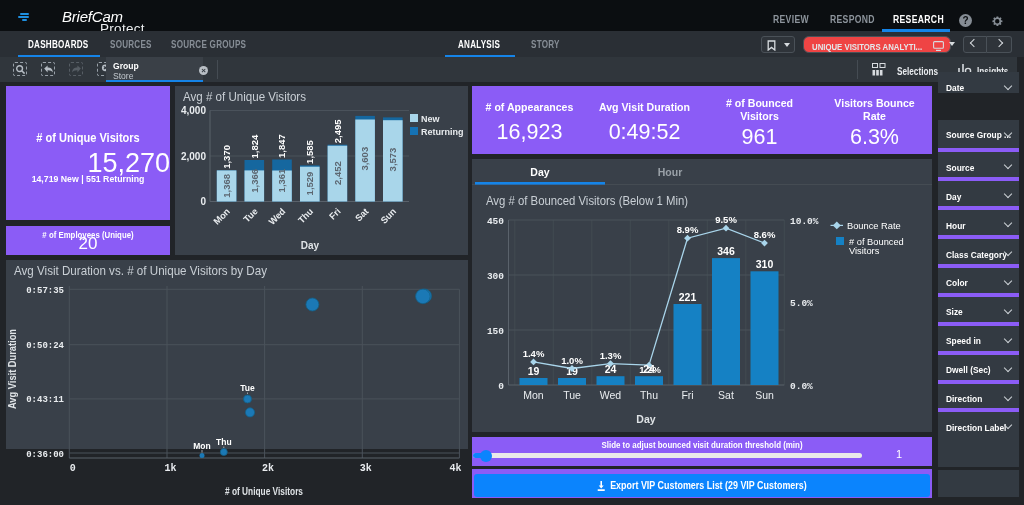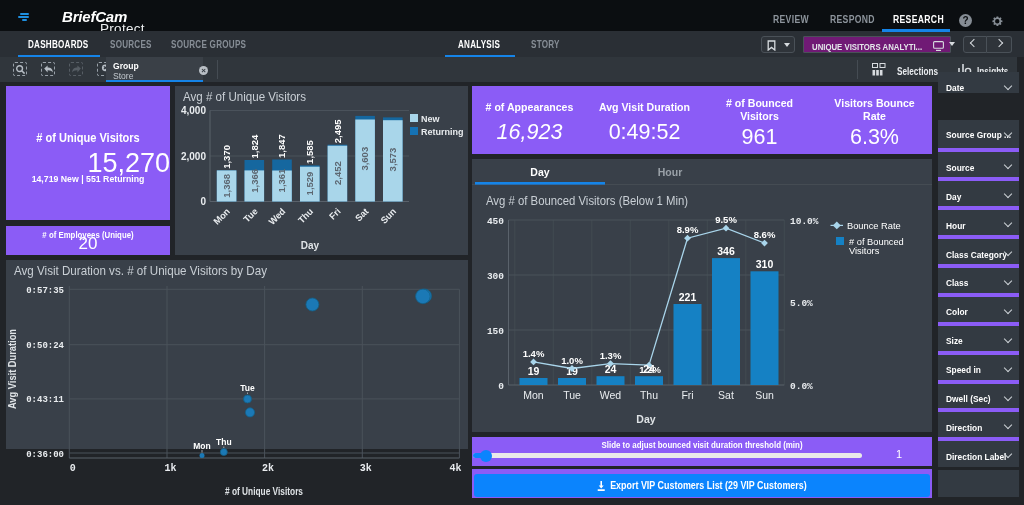--- a/index.html
+++ b/index.html
@@ -5,21 +5,21 @@
   * { margin:0; padding:0; box-sizing:border-box; }
   html,body { width:1024px; height:505px; overflow:hidden; background:#212428; }
   body { font-family:"Liberation Sans", sans-serif; position:relative; }
   .abs { position:absolute; }
 
   
   #topbar { left:0; top:0; width:1024px; height:31px; background:#0b0e11; }
   #navrow { left:0; top:31px; width:1024px; height:26px; background:#2a2f35; }
   #toolrow { left:0; top:57px; width:1017px; height:25px; background:#30363c; }
 
-  .logo { left:29px; top:8px; height:18px; color:#fff; font-size:15px; font-weight:bold; font-style:italic; letter-spacing:-0.2px;padding-left:33px; }
+  .logo { left:29px; top:8px; height:18px; color:#fff; font-size:15px; font-weight:normal; font-style:italic; letter-spacing:-0.2px;padding-left:33px; }
   .logodash { position:absolute; background:#1e8fe0; height:1.6px; border-radius:1px; }
   .protect { left:100px; top:9px; color:#eceef0; font-size:13.5px; letter-spacing:0.3px;margin-top:12px; }
 
   .topnav { top:12.5px; font-size:10.5px; font-weight:bold; color:#8d949c; letter-spacing:0.4px; transform:scaleX(0.82); transform-origin:0 50%; }
   .topnav.on { color:#fff; }
 
   .navtab { top:39px; font-size:10px; font-weight:bold; color:#878e96; letter-spacing:0.3px; transform:scaleX(0.81); transform-origin:0 50%; }
   .navtab.on { color:#fff; }
   .navunder { height:2.5px; background:#1584e8; }
 
@@ -77,21 +77,21 @@
 <div class="abs navunder" style="left:445px; top:54.5px; width:70px;"></div>
 <div class="abs navunder" style="left:882px; top:29px; width:68px;"></div>
 
 <div class="abs" style="left:761px; top:36px; width:34px; height:17px; border:1px solid #4a5158; border-radius:3px; background:#2f343a;">
   <svg style="position:absolute; left:5px; top:2.5px;" width="9" height="11" viewBox="0 0 9 11">
       <path fill="none" stroke="#d7dbdf" stroke-width="1.3" d="M1.2 1h6.6v9L4.5 7.4 1.2 10z"></path>
     </svg>
   <span style="position:absolute; right:4px; top:6px; width:0; height:0; border-left:3.5px solid transparent; border-right:3.5px solid transparent; border-top:4.5px solid #d7dbdf;"></span>
 </div>
 
-<div class="abs" style="left:803px; top:36px; width:148px; height:17px; border:1px solid #4a5158; border-radius:1px; background:#701a75;">
+<div class="abs" style="left:803px; top:36px; width:148px; height:17px; border:1px solid #4a5158; border-radius:6px; background:#ef4444;">
   <span style="position:absolute; left:8px; top:3.5px; color:#e4e7ea; font-size:9.5px; font-weight:bold; letter-spacing:0; white-space:nowrap; transform:scaleX(0.82); transform-origin:0 50%;">UNIQUE VISITORS ANALYTI...</span>
   <svg style="position:absolute; right:6px; top:3.5px;" width="11" height="10" viewBox="0 0 11 10">
       <rect x="0.6" y="0.6" width="9.8" height="6.6" rx="1" fill="none" stroke="#d7dbdf" stroke-width="1.1"></rect>
       <path d="M3 9.4h5" stroke="#d7dbdf" stroke-width="1.2"></path>
     </svg>
 </div>
 <span class="abs" style="left:949px; top:42px; width:0; height:0; border-left:3.5px solid transparent; border-right:3.5px solid transparent; border-top:4.5px solid #d7dbdf;"></span>
 <div class="abs" style="left:963px; top:36px; width:24px; height:17px; border:1px solid #4a5158; border-radius:3px 0 0 3px; background:#2f343a;"></div>
 <div class="abs" style="left:987px; top:36px; width:25px; height:17px; border:1px solid #4a5158; border-left:none; border-radius:0 3px 3px 0; background:#2f343a;"></div>
 <span class="abs" style="left:971px; top:40px; width:6px; height:6px; border-left:1.7px solid #d7dbdf; border-bottom:1.7px solid #d7dbdf; transform:rotate(45deg);"></span>
@@ -240,21 +240,21 @@
 <line x1="241.5" y1="132.5" x2="241.5" y2="134" stroke="#9aa1a8" stroke-width="1"></line>
 <text x="196" y="188.6" font-size="8.5" font-weight="bold" fill="#fff" text-anchor="middle">Mon</text>
 <text x="217.8" y="185" font-size="8.5" font-weight="bold" fill="#fff" text-anchor="middle">Thu</text>
 <text x="241.5" y="131" font-size="8.5" font-weight="bold" fill="#fff" text-anchor="middle">Tue</text>
 <text x="258" y="235" font-size="11" font-weight="bold" fill="#dfe3e6" text-anchor="middle" textLength="78" lengthAdjust="spacingAndGlyphs"># of Unique Visitors</text>
 <text transform="translate(10 109) rotate(-90)" font-size="10.5" font-weight="bold" fill="#dfe3e6" text-anchor="middle" textLength="80" lengthAdjust="spacingAndGlyphs">Avg Visit Duration</text>
 </svg></div>
 
 <div class="abs card" id="c-kpi">
   <div style="position:absolute; left:0px; top:14.5px; width:115px; text-align:center; color:#fff; font-size:11.5px; font-weight:bold; transform:scaleX(0.92);"># of Appearances</div>
-  <div style="position:absolute; left:0px; top:35px; width:115px; text-align:center; color:#fff; font-size:21.5px; font-weight:400; line-height:22px;font-style:italic;">16,923</div>
+  <div style="position:absolute; left:0px; top:35px; width:115px; text-align:center; color:#fff; font-size:21.5px; font-weight:400; line-height:22px;">16,923</div>
   <div style="position:absolute; left:115px; top:14.5px; width:115px; text-align:center; color:#fff; font-size:11.5px; font-weight:bold; transform:scaleX(0.92);">Avg Visit Duration</div>
   <div style="position:absolute; left:115px; top:35px; width:115px; text-align:center; color:#fff; font-size:21.5px; font-weight:400; line-height:22px;">0:49:52</div>
   <div style="position:absolute; left:230px; top:10.5px; width:115px; text-align:center; color:#fff; font-size:11.5px; font-weight:bold; line-height:13.5px; transform:scaleX(0.92);"># of Bounced<br>Visitors</div>
   <div style="position:absolute; left:230px; top:39.5px; width:115px; text-align:center; color:#fff; font-size:21.5px; font-weight:400; line-height:22px;">961</div>
   <div style="position:absolute; left:345px; top:10.5px; width:115px; text-align:center; color:#fff; font-size:11.5px; font-weight:bold; line-height:13.5px; transform:scaleX(0.92);">Visitors Bounce<br>Rate</div>
   <div style="position:absolute; left:345px; top:39.5px; width:115px; text-align:center; color:#fff; font-size:21.5px; font-weight:400; line-height:22px;">6.3%</div>
 </div>
 
 <div class="abs card" id="c-bnc"><svg width="460" height="273" viewBox="0 0 460 273">
 <line x1="0" y1="25.5" x2="460" y2="25.5" stroke="#454c53" stroke-width="1"></line>
@@ -365,24 +365,20 @@
     </div>
   <div class="srow">
       <span class="lb">Hour</span>
       <span class="chev"></span>
     </div>
   <div class="srow">
       <span class="lb">Class Category</span>
       <span class="chev"></span>
     </div>
   <div class="srow">
-      <span class="lb">Class</span>
-      <span class="chev"></span>
-    </div>
-  <div class="srow">
       <span class="lb">Color</span>
       <span class="chev"></span>
     </div>
   <div class="srow">
       <span class="lb">Size</span>
       <span class="chev"></span>
     </div>
   <div class="srow">
       <span class="lb">Speed in</span>
       <span class="chev"></span>

